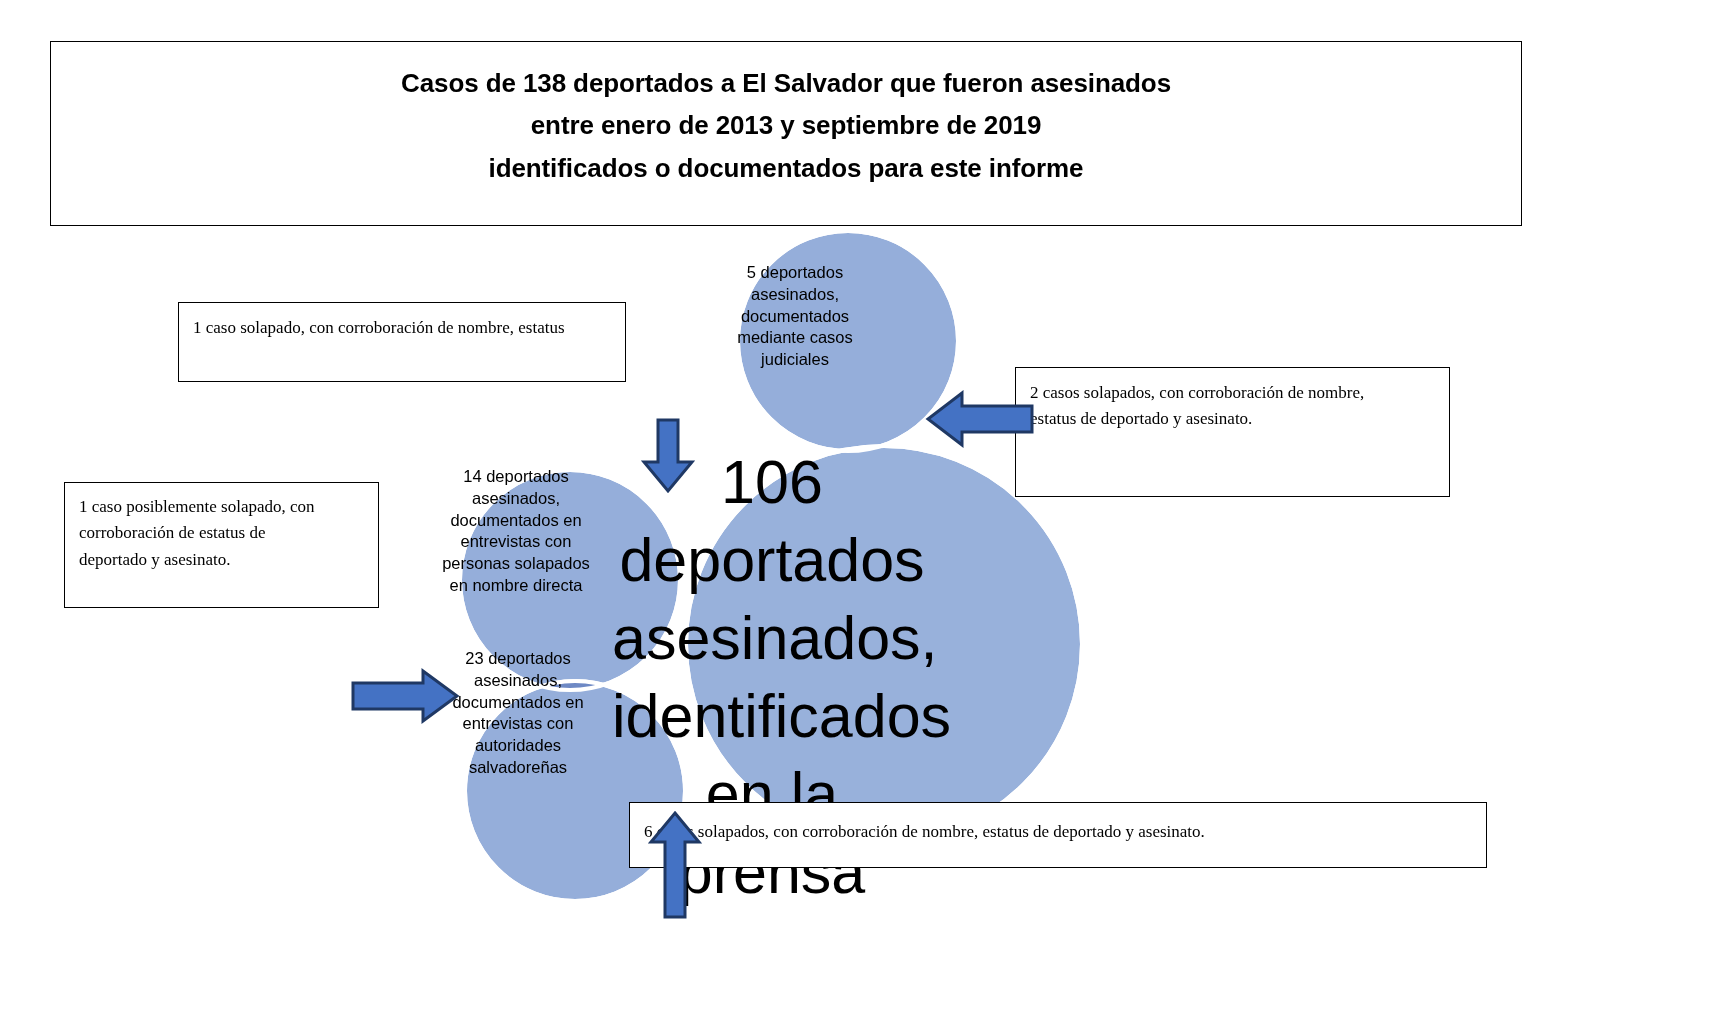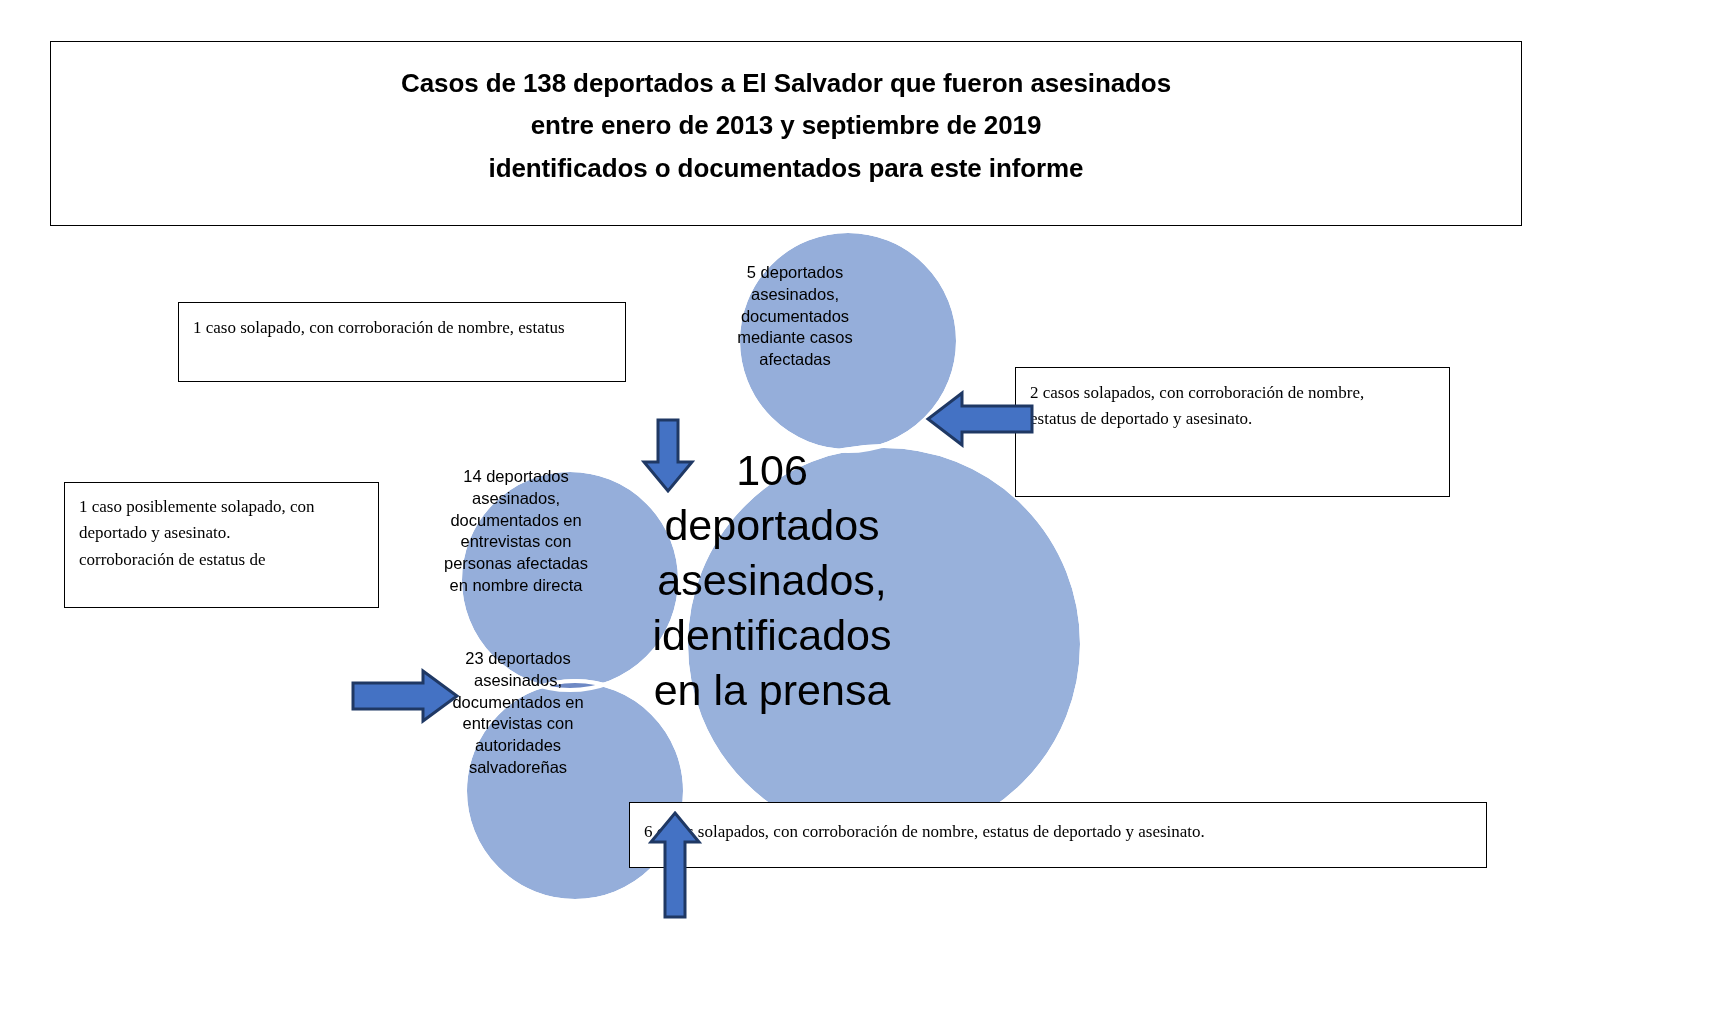--- a/index.html
+++ b/index.html
@@ -84,21 +84,21 @@
     top: 648px;
     width: 196px;
     font-size: 16.5px;
     line-height: 1.32;
   }
   
   .lbl-prensa {
     left: 612px;
     top: 443px;
     width: 320px;
-    font-size: 43px;
+    font-size: 61px;
     line-height: 1.28;
     font-weight: normal;
   }
 
   
   .callout {
     position: absolute;
     border: 1.6px solid #000000;
     background: #ffffff;
     box-sizing: border-box;
@@ -178,29 +178,29 @@
     <circle cx="570" cy="580" r="110" fill="none" stroke="#FFFFFF" stroke-width="4"></circle>
     <circle cx="575" cy="791" r="110" fill="none" stroke="#FFFFFF" stroke-width="4"></circle>
     <circle cx="884" cy="644" r="198" fill="none" stroke="#FFFFFF" stroke-width="4"></circle>
   </svg>
 
   <div class="circle-label lbl-judicial">
     <div>5 deportados</div>
     <div>asesinados,</div>
     <div>documentados</div>
     <div>mediante casos</div>
-    <div>afectadas</div>
+    <div>judiciales</div>
   </div>
 
   <div class="circle-label lbl-directas">
     <div>14 deportados</div>
     <div>asesinados,</div>
     <div>documentados en</div>
     <div>entrevistas con</div>
-    <div>personas afectadas</div>
+    <div>personas solapados</div>
     <div>en nombre directa</div>
   </div>
 
   <div class="circle-label lbl-autoridades">
     <div>23 deportados</div>
     <div>asesinados,</div>
     <div>documentados en</div>
     <div>entrevistas con</div>
     <div>autoridades</div>
     <div>salvadoreñas</div>
@@ -239,22 +239,22 @@
   <div class="callout cb-right">
     <div class="txt">
       <div>2 casos solapados, con corroboración de nombre,</div>
       <div>estatus de deportado y asesinato.</div>
     </div>
   </div>
 
   <div class="callout cb-mid-left">
     <div class="txt">
       <div>1 caso posiblemente solapado, con</div>
+      <div>corroboración de estatus de</div>
       <div>deportado y asesinato.</div>
-      <div>corroboración de estatus de</div>
     </div>
   </div>
 
   <div class="callout cb-bottom">
     <div class="txt">
       <div>6 casos solapados, con corroboración de nombre, estatus de deportado y asesinato.</div>
     </div>
   </div>
 
 </div>

